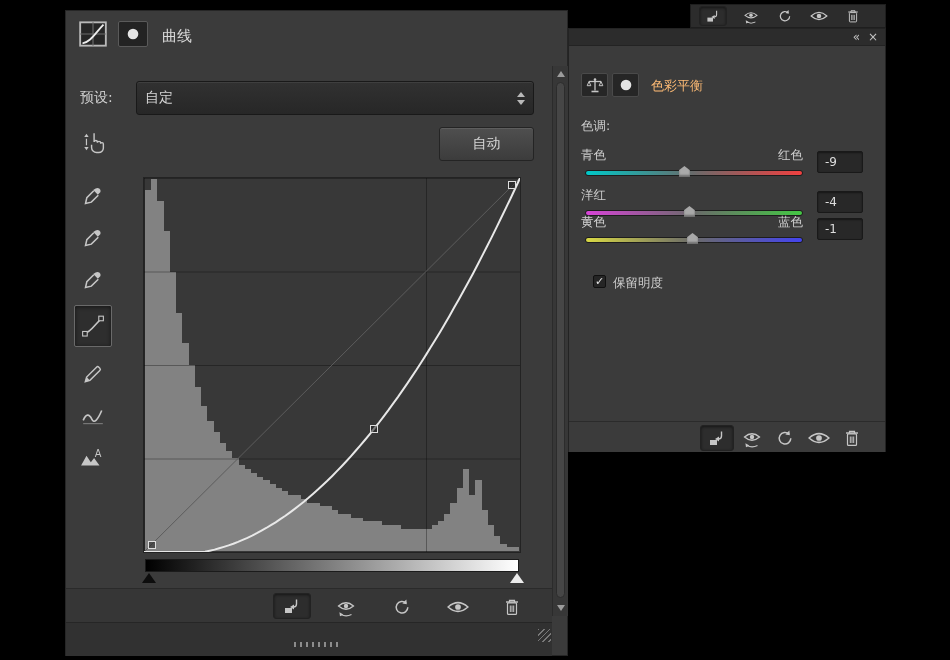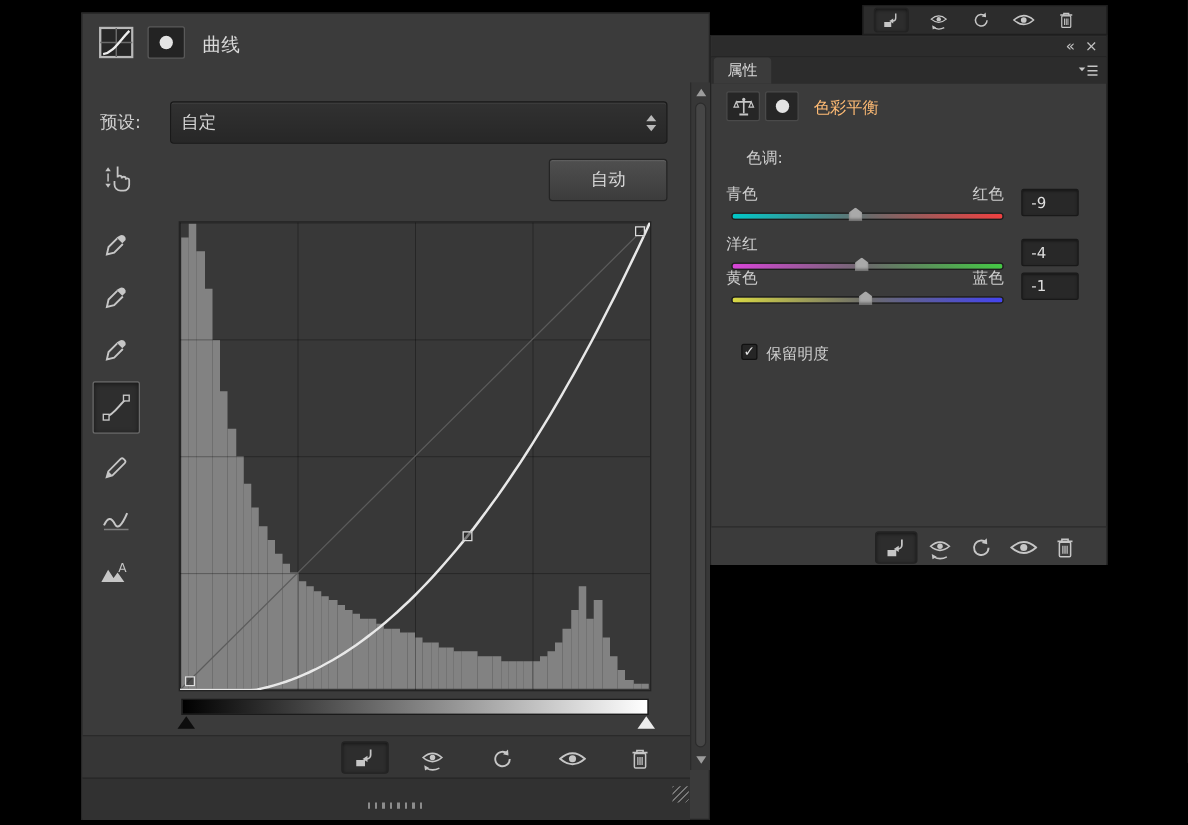--- a/index.html
+++ b/index.html
@@ -474,29 +474,20 @@
       <div class="sb-thumb"></div>
       <div class="sb-arrow sb-down"></div>
     </div>
   </div>
 
   <div class="props-panel">
     <div class="pp-minibar">
       <span class="mini-ico" style="right:26px; letter-spacing:-1px;">«</span>
       <span class="mini-ico" style="right:7px;">×</span>
     </div>
-    <div class="pp-tabbar">
-      <div class="pp-tab">属性</div>
-      <span class="pp-menu icon-span">
-          <svg viewBox="0 0 17 11" width="17" height="11">
-            <path d="M1 3 l2.6 3 2.6-3 Z" fill="#c6c6c6"></path>
-            <path d="M8 2 h8 M8 5.5 h8 M8 9 h8" stroke="#c6c6c6" stroke-width="1.2"></path>
-          </svg>
-        </span>
-    </div>
 
     <div class="pp-iconbox" style="left:12px; top:44px;">
       <span class="icon-span">
           <svg viewBox="0 0 18 17" width="18" height="17">
             <path d="M9 2.5 v11" stroke="#c6c6c6" stroke-width="1.3"></path>
             <path d="M3 4.5 h12" stroke="#c6c6c6" stroke-width="1.3"></path>
             <path d="M5.5 14.5 h7" stroke="#c6c6c6" stroke-width="1.6"></path>
             <path d="M3 4.5 l-1.8 4.2 h3.6 Z" fill="none" stroke="#c6c6c6" stroke-width="1"></path>
             <path d="M15 4.5 l-1.8 4.2 h3.6 Z" fill="none" stroke="#c6c6c6" stroke-width="1"></path>
             <circle cx="9" cy="2.5" r="1.3" fill="#c6c6c6"></circle>
@@ -505,21 +496,21 @@
     </div>
     <div class="pp-iconbox" style="left:43px; top:44px;">
       <span class="icon-span">
           <svg viewBox="0 0 18 16" width="20" height="18">
             <circle cx="9" cy="8" r="4.8" fill="#e4e4e4"></circle>
           </svg>
         </span>
     </div>
     <div class="pp-title">色彩平衡</div>
 
-    <div class="small-label" style="left:28px; top:89px;">色调:</div>
+    <div class="small-label" style="left:12px; top:89px;">色调:</div>
 
     <div class="cb-row" style="top:118px">
       <span class="sl-left">青色</span>
       <span class="sl-right">红色</span>
       <div class="cb-track" style="background: linear-gradient(to right, rgb(0, 200, 200), rgb(106, 106, 106), rgb(240, 64, 64));"></div>
       <div class="cb-thumb" style="left: 97.9px;"></div>
       <div class="val-box">-9</div>
     </div>
     <div class="cb-row" style="top:158px">
       <span class="sl-left">洋红</span>

